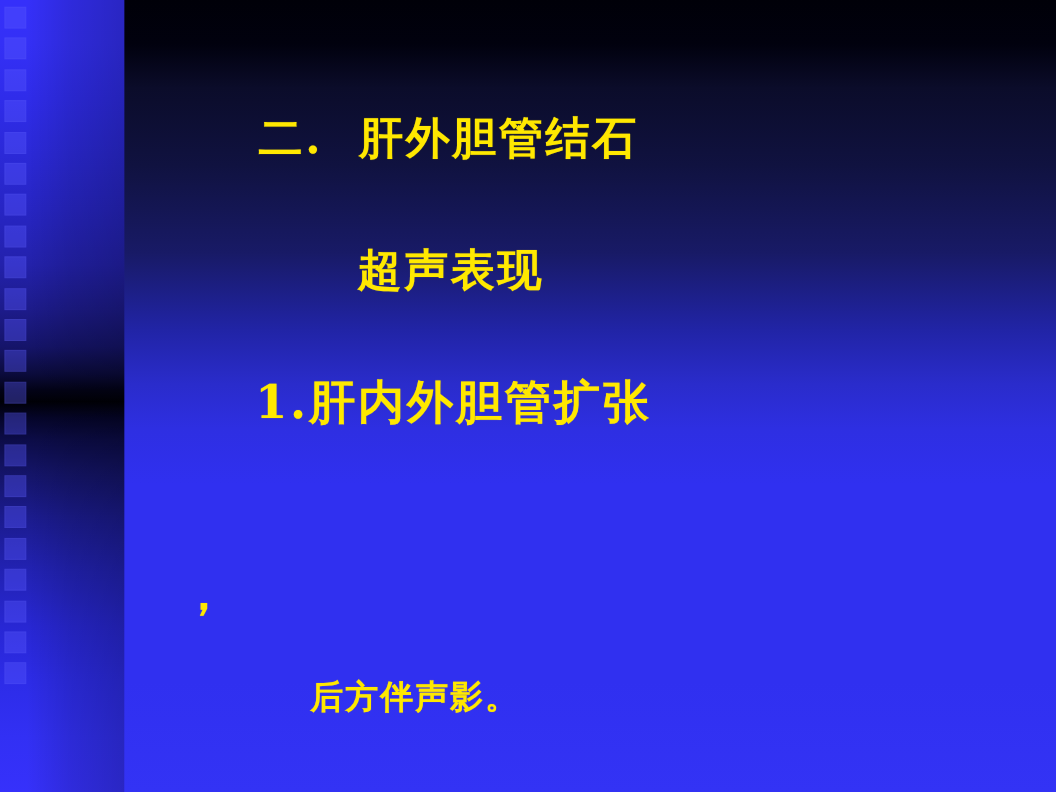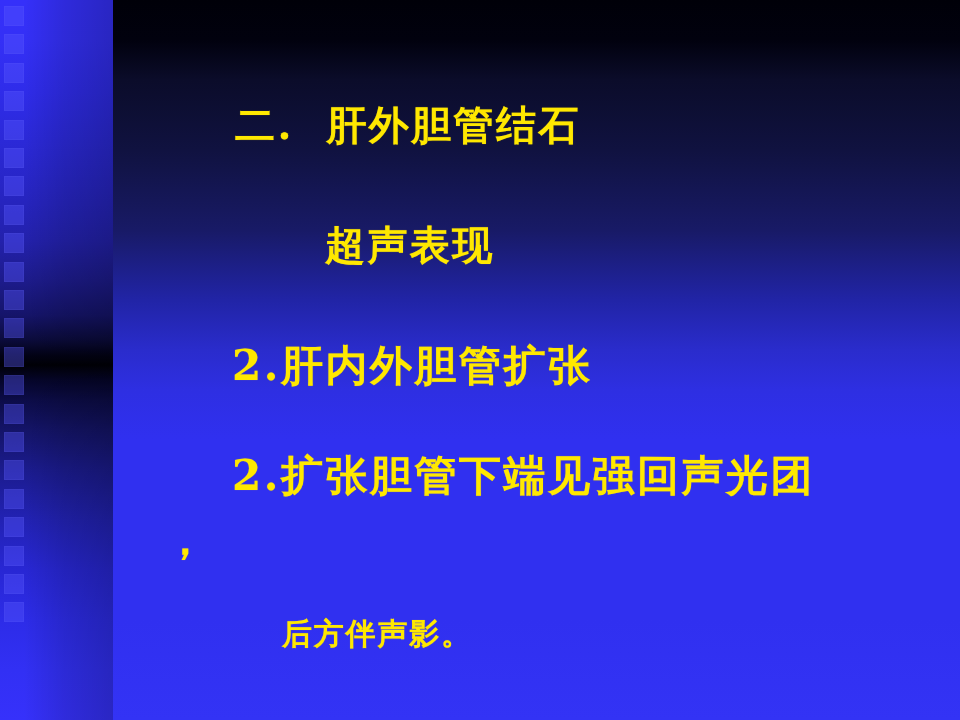--- a/index.html
+++ b/index.html
@@ -143,19 +143,18 @@
       <div class="chip" style="top: 488.8px;"></div>
       <div class="chip" style="top: 517.2px;"></div>
       <div class="chip" style="top: 545.6px;"></div>
       <div class="chip" style="top: 574px;"></div>
       <div class="chip" style="top: 602.4px;"></div>
     </div>
 
   <div class="slide-text">
     <div class="line l2">超声表现</div>
     <div class="line l1">二.  肝外胆管结石</div>
-    <div class="line l3">2.肝内外胆管扩张</div>
-    <div class="line l4">2.扩张胆管下端见强回声光团</div>
+    <div class="line l3">1.肝内外胆管扩张</div>
     <div class="line l5">，</div>
     <div class="line l6">后方伴声影。</div>
   </div>
 
 </div>
 
 </body></html>

